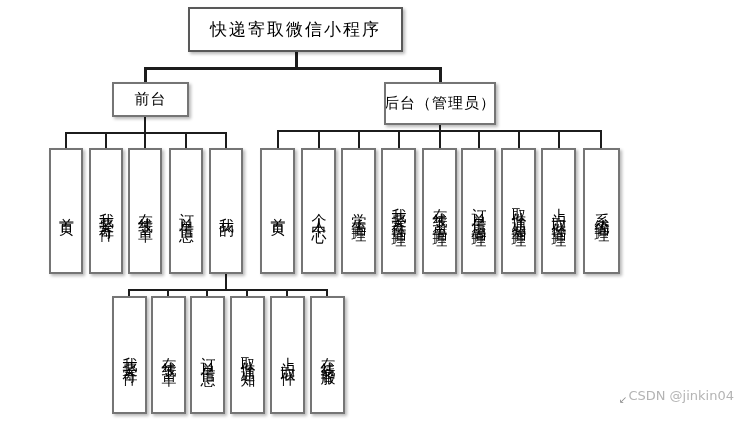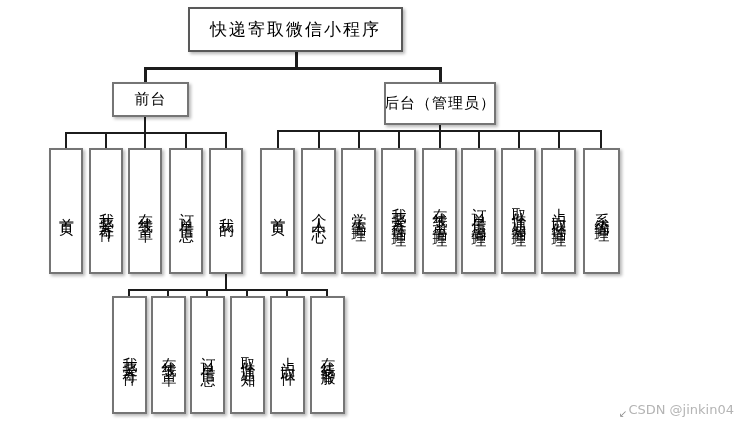--- a/index.html
+++ b/index.html
@@ -53,21 +53,21 @@
   .vl {
     writing-mode: vertical-lr;
     text-orientation: upright;
     font-size: 15px;
     letter-spacing: 5px;
     line-height: 1;
     white-space: nowrap;
   }
   .watermark {
     position: absolute;
-    top: 402px;
+    top: 388px;
     right: 8px;
     font-size: 13px;
     color: #b4b4b4;
     white-space: nowrap;
     line-height: 1.2;
   }
   .watermark .cursor-glyph {
     font-size: 10px;
     color: #8a8a8a;
     position: relative;

